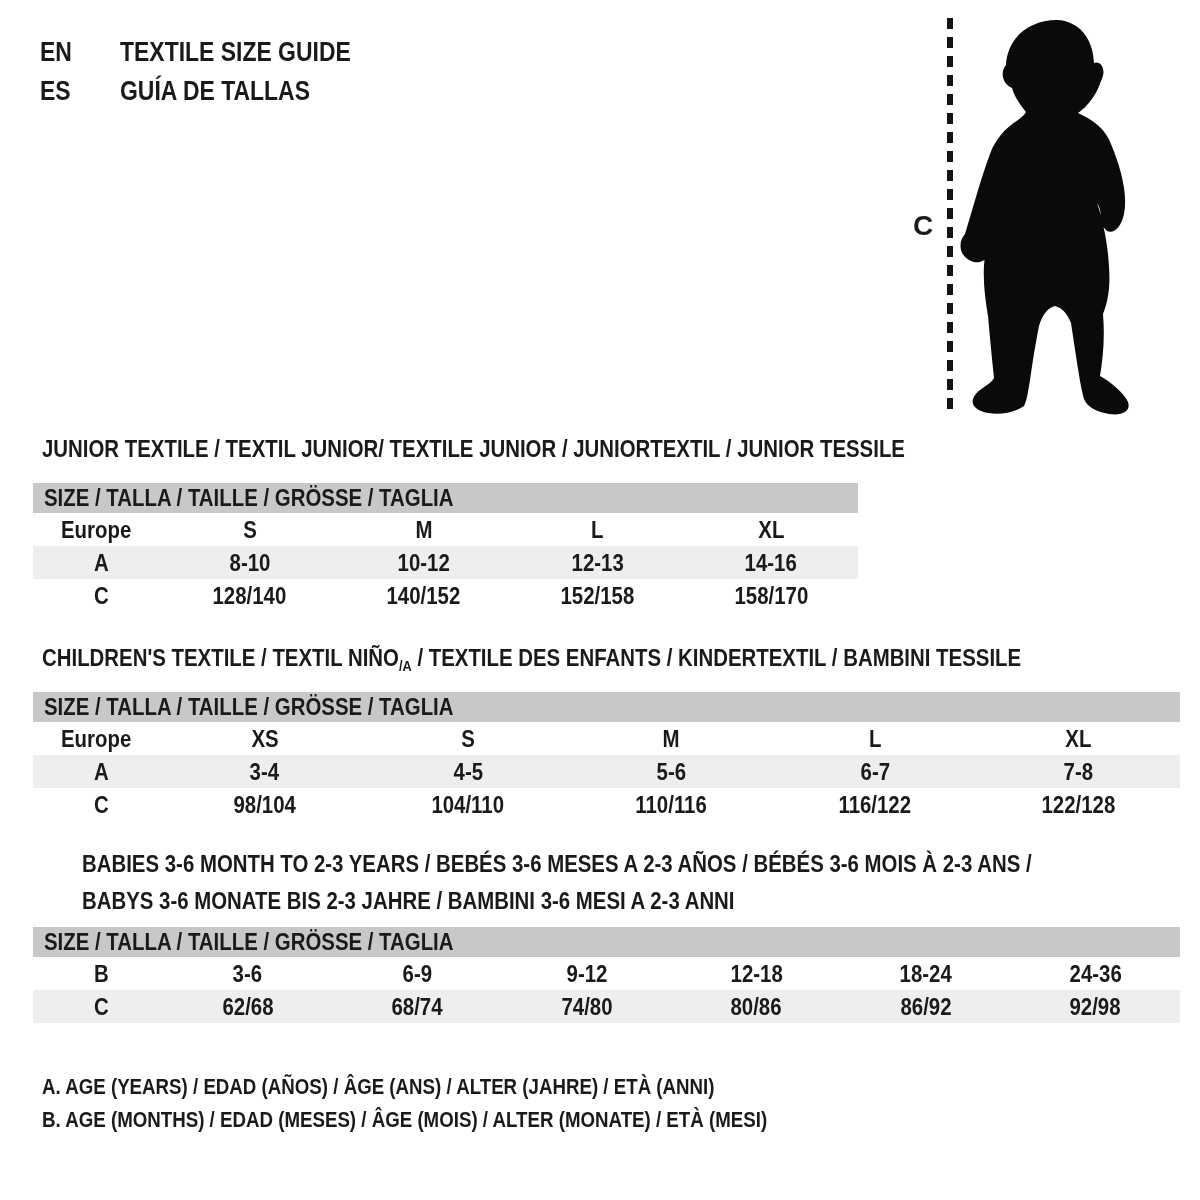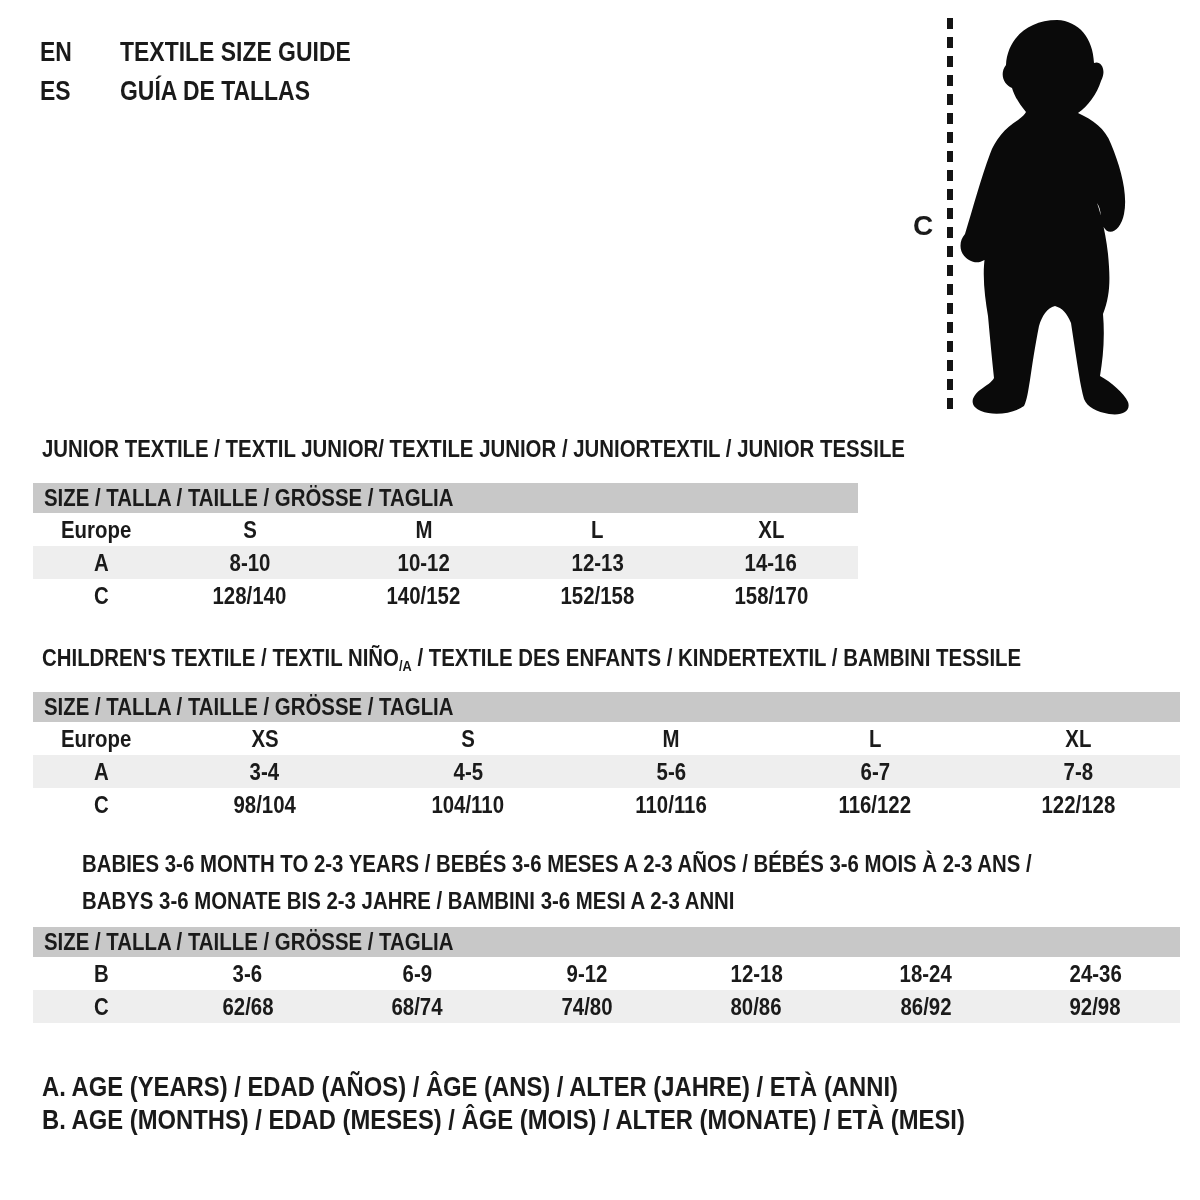--- a/index.html
+++ b/index.html
@@ -13,21 +13,21 @@
   
   .cond{display:inline-block;transform:scaleX(.85);transform-origin:0 50%;white-space:nowrap;}
   .condc{display:inline-block;transform:scaleX(.85);transform-origin:50% 50%;white-space:nowrap;}
 
   
   .lang-block{left:40px;top:33px;}
   .lang-row{display:flex;height:39px;align-items:center;font-size:27px;}
   .lang-code{width:80px;flex:0 0 80px;}
   
   .sec-title{font-size:24px;line-height:27px;}
-  .legend-line{font-size:28px;line-height:33px;}
+  .legend-line{font-size:22px;line-height:33px;}
   .subsc{font-size:15px;position:relative;top:5px;}
 
   
   .size-table{position:absolute;}
   .bar{height:30px;line-height:30px;background:#c8c8c8;padding-left:11px;font-size:24px;}
   .size-table table{border-collapse:collapse;table-layout:fixed;width:100%;}
   .size-table td{height:33px;vertical-align:middle;text-align:center;font-size:24px;padding:0;}
   .size-table td.lbl{text-align:center;padding-left:9px;}
   tr.r-shade td{background:#eeeeee;}
   tr.r-plain td{background:#ffffff;}

